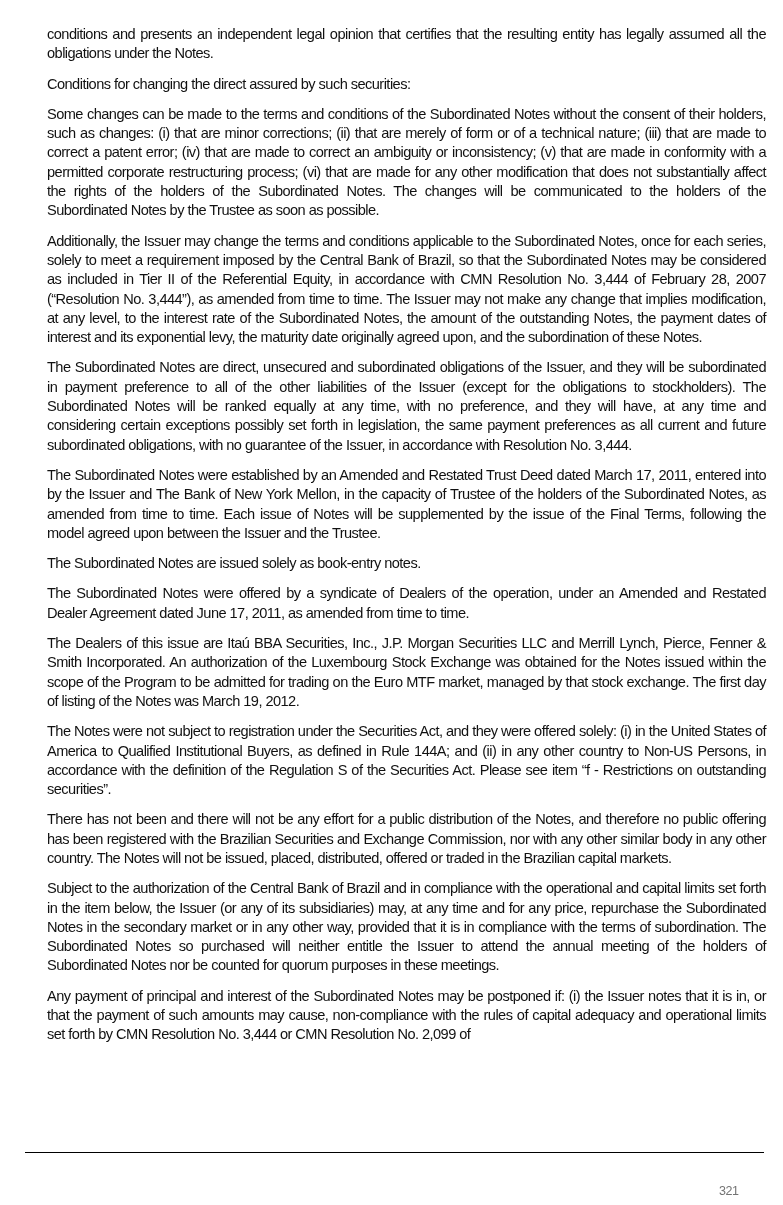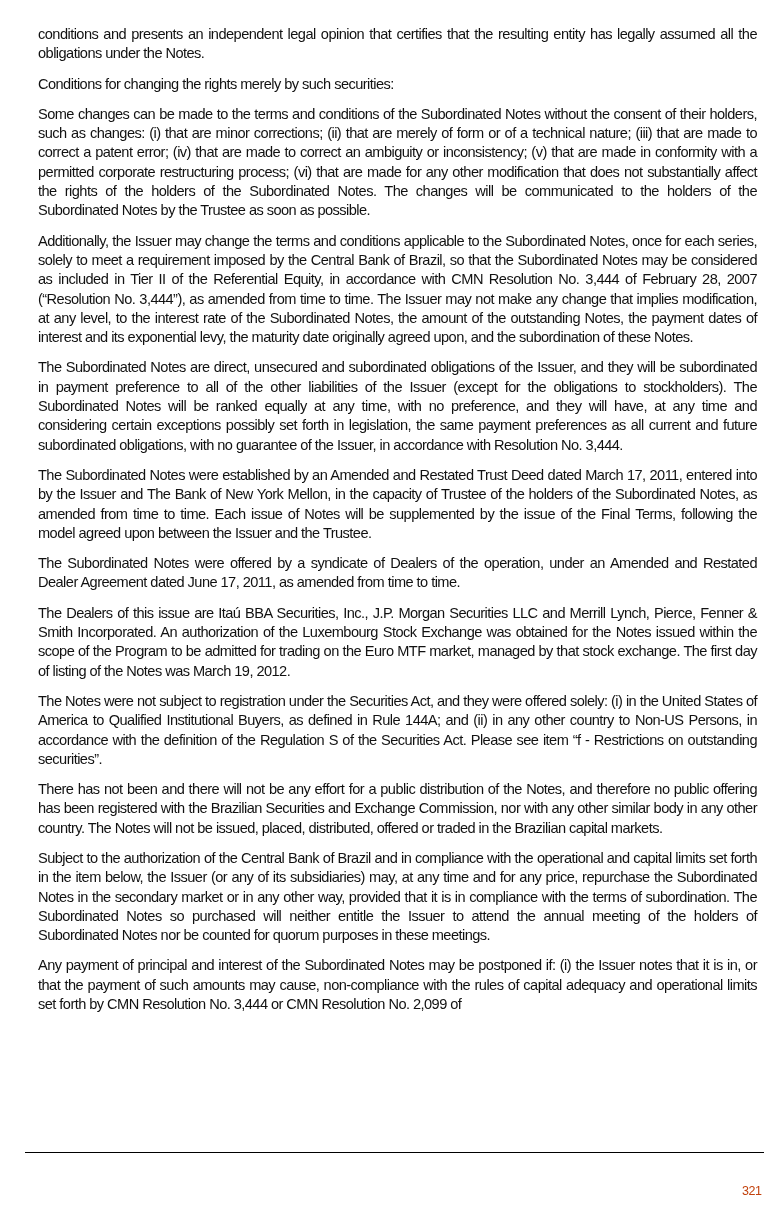--- a/index.html
+++ b/index.html
@@ -10,21 +10,21 @@
     body {
       width: 783px;
       height: 1205px;
       position: relative;
       overflow: hidden;
       font-family: "Liberation Sans", sans-serif;
       color: #111111;
     }
     .page {
       position: absolute;
-      left: 38px;
+      left: 47px;
       top: 25px;
       width: 719px;
     }
     .para {
       margin: 0 0 11px 0;
       font-size: 14.6px;
       line-height: 19.3px;
       text-align: justify;
       letter-spacing: -0.55px;
       word-spacing: 0px;
@@ -33,37 +33,38 @@
     .rule {
       position: absolute;
       left: 25px;
       top: 1152px;
       width: 739px;
       height: 0;
       border-top: 1.3px solid #000000;
     }
     .page-number {
       position: absolute;
-      left: 742px;
+      left: 719px;
       top: 1184px;
       font-size: 12.5px;
       letter-spacing: -0.4px;
-      color: #c2410c;
+      color: #737373;
     }
   </style>
 </head>
 <body>
 
 <div class="page">
   <p class="para">conditions and presents an independent legal opinion that certifies that the resulting entity has legally assumed all the obligations under the Notes.</p>
-  <p class="para">Conditions for changing the rights merely by such securities:</p>
+  <p class="para">Conditions for changing the direct assured by such securities:</p>
   <p class="para">Some changes can be made to the terms and conditions of the Subordinated Notes without the consent of their holders, such as changes: (i) that are minor corrections; (ii) that are merely of form or of a technical nature; (iii) that are made to correct a patent error; (iv) that are made to correct an ambiguity or inconsistency; (v) that are made in conformity with a permitted corporate restructuring process; (vi) that are made for any other modification that does not substantially affect the rights of the holders of the Subordinated Notes. The changes will be communicated to the holders of the Subordinated Notes by the Trustee as soon as possible.</p>
   <p class="para">Additionally, the Issuer may change the terms and conditions applicable to the Subordinated Notes, once for each series, solely to meet a requirement imposed by the Central Bank of Brazil, so that the Subordinated Notes may be considered as included in Tier II of the Referential Equity, in accordance with CMN Resolution No. 3,444 of February 28, 2007 (“Resolution No. 3,444”), as amended from time to time. The Issuer may not make any change that implies modification, at any level, to the interest rate of the Subordinated Notes, the amount of the outstanding Notes, the payment dates of interest and its exponential levy, the maturity date originally agreed upon, and the subordination of these Notes.</p>
   <p class="para">The Subordinated Notes are direct, unsecured and subordinated obligations of the Issuer, and they will be subordinated in payment preference to all of the other liabilities of the Issuer (except for the obligations to stockholders). The Subordinated Notes will be ranked equally at any time, with no preference, and they will have, at any time and considering certain exceptions possibly set forth in legislation, the same payment preferences as all current and future subordinated obligations, with no guarantee of the Issuer, in accordance with Resolution No. 3,444.</p>
   <p class="para">The Subordinated Notes were established by an Amended and Restated Trust Deed dated March 17, 2011, entered into by the Issuer and The Bank of New York Mellon, in the capacity of Trustee of the holders of the Subordinated Notes, as amended from time to time. Each issue of Notes will be supplemented by the issue of the Final Terms, following the model agreed upon between the Issuer and the Trustee.</p>
+  <p class="para">The Subordinated Notes are issued solely as book-entry notes.</p>
   <p class="para">The Subordinated Notes were offered by a syndicate of Dealers of the operation, under an Amended and Restated Dealer Agreement dated June 17, 2011, as amended from time to time.</p>
   <p class="para">The Dealers of this issue are Itaú BBA Securities, Inc., J.P. Morgan Securities LLC and Merrill Lynch, Pierce, Fenner &amp; Smith Incorporated. An authorization of the Luxembourg Stock Exchange was obtained for the Notes issued within the scope of the Program to be admitted for trading on the Euro MTF market, managed by that stock exchange. The first day of listing of the Notes was March 19, 2012.</p>
   <p class="para">The Notes were not subject to registration under the Securities Act, and they were offered solely: (i) in the United States of America to Qualified Institutional Buyers, as defined in Rule 144A; and (ii) in any other country to Non-US Persons, in accordance with the definition of the Regulation S of the Securities Act. Please see item “f - Restrictions on outstanding securities”.</p>
   <p class="para">There has not been and there will not be any effort for a public distribution of the Notes, and therefore no public offering has been registered with the Brazilian Securities and Exchange Commission, nor with any other similar body in any other country. The Notes will not be issued, placed, distributed, offered or traded in the Brazilian capital markets.</p>
   <p class="para">Subject to the authorization of the Central Bank of Brazil and in compliance with the operational and capital limits set forth in the item below, the Issuer (or any of its subsidiaries) may, at any time and for any price, repurchase the Subordinated Notes in the secondary market or in any other way, provided that it is in compliance with the terms of subordination. The Subordinated Notes so purchased will neither entitle the Issuer to attend the annual meeting of the holders of Subordinated Notes nor be counted for quorum purposes in these meetings.</p>
   <p class="para">Any payment of principal and interest of the Subordinated Notes may be postponed if: (i) the Issuer notes that it is in, or that the payment of such amounts may cause, non-compliance with the rules of capital adequacy and operational limits set forth by CMN Resolution No. 3,444 or CMN Resolution No. 2,099 of</p>
 </div>
 
 <div class="rule"></div>
 <div class="page-number">321</div>

